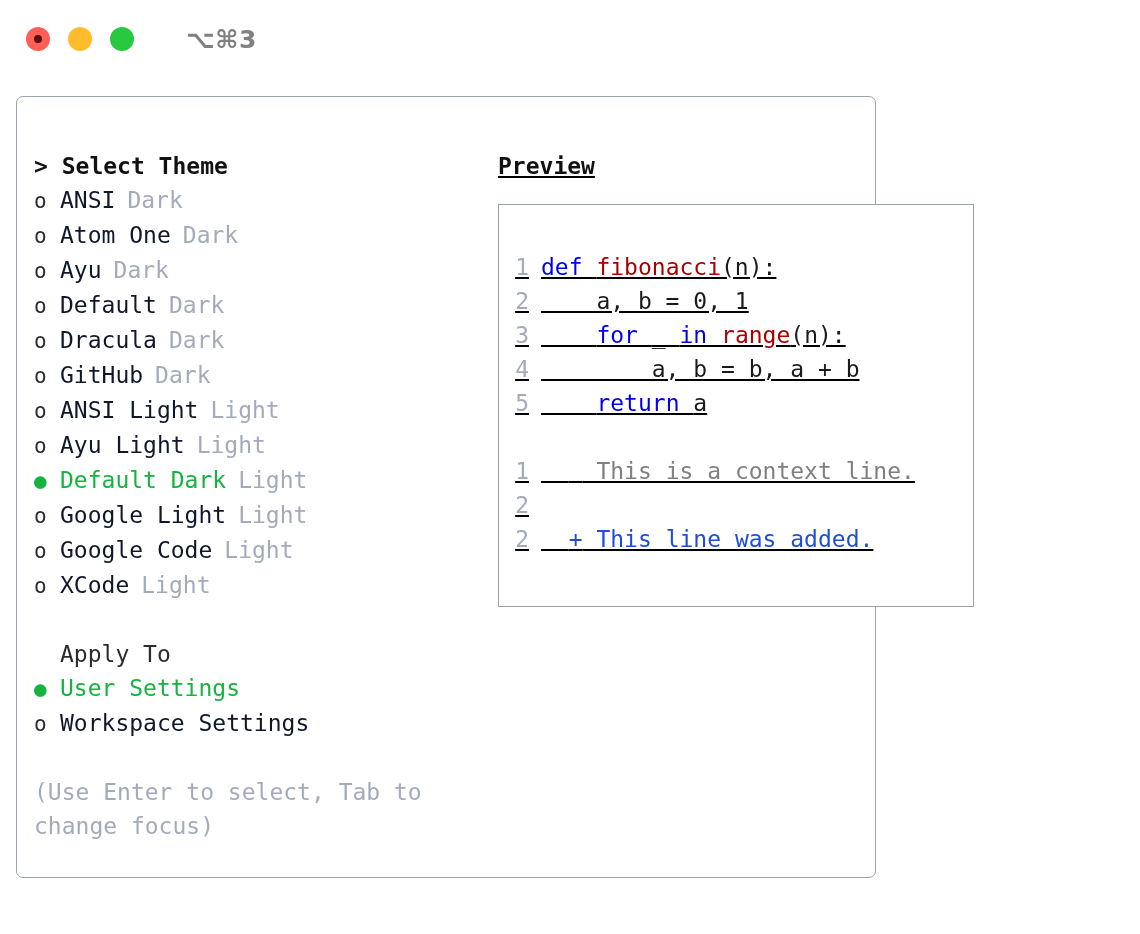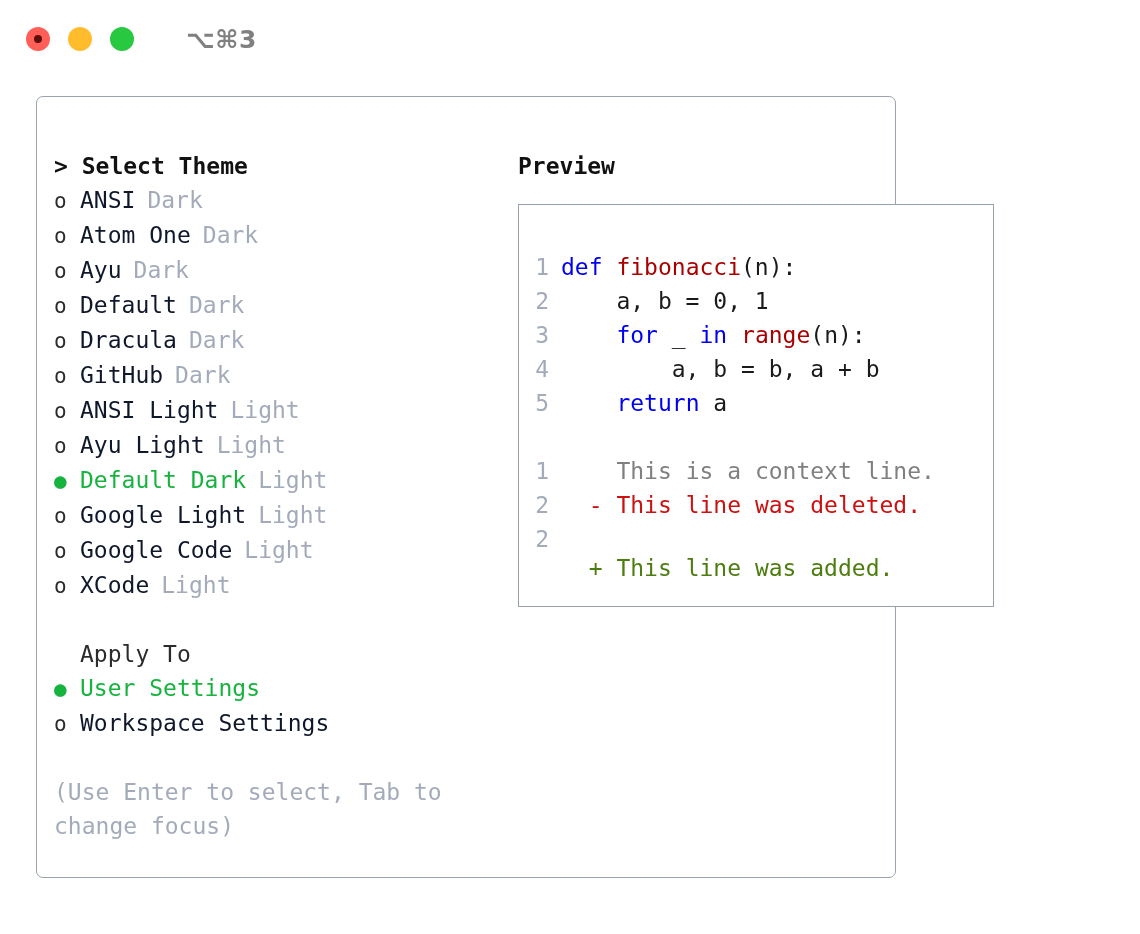--- a/index.html
+++ b/index.html
@@ -66,21 +66,21 @@
     font-size: 25px;
     font-weight: 700;
     color: #808080;
     letter-spacing: 0.5px;
     line-height: 1;
   }
 
   
   .panel {
     position: absolute;
-    left: 36px;
+    left: 16px;
     top: 96px;
     width: 860px;
     height: 782px;
     border: 1.5px solid #9aa3b0;
     border-radius: 7px;
     box-sizing: border-box;
     background: #ffffff;
   }
 
   .columns {
@@ -145,20 +145,21 @@
     color: #a3abba;
     width: 400px;
   }
 
   
   .right-col {
     position: absolute;
     left: 481px;
     top: 52px;
     width: 500px;
+    text-decoration: underline;
   }
   .preview-head {
     font-size: 23px;
     font-weight: 700;
     color: #111111;
     line-height: 34px;
     white-space: pre;
   }
 
   .code-box {
@@ -186,21 +187,21 @@
     padding-right: 12px;
     box-sizing: border-box;
   }
   .code-text { color: #1a1a1a; }
 
   .tok-kw   { color: #0000ee; }
   .tok-fn   { color: #aa0000; }
   .tok-pl   { color: #1a1a1a; }
   .tok-ctx  { color: #808080; text-align: center; }
   .tok-del  { color: #cc1111; }
-  .tok-add  { color: #4d7c0f; margin-top: 29px; }
+  .tok-add  { color: #1d4ed8; }
 
   .code-gap { height: 34px; }
 </style>
 </head>
 <body>
 
 <div class="screen">
 
   <div class="titlebar">
     <div class="lights">
@@ -255,21 +256,21 @@
           <div id="code-lines">
               <div class="code-line"><span class="ln">1</span><span class="code-text"><span class="tok-kw">def </span><span class="tok-fn">fibonacci</span><span class="tok-pl">(n):</span></span></div>
               <div class="code-line"><span class="ln">2</span><span class="code-text"><span class="tok-pl">    a, b = 0, 1</span></span></div>
               <div class="code-line"><span class="ln">3</span><span class="code-text"><span class="tok-pl">    </span><span class="tok-kw">for </span><span class="tok-pl">_ </span><span class="tok-kw">in </span><span class="tok-fn">range</span><span class="tok-pl">(n):</span></span></div>
               <div class="code-line"><span class="ln">4</span><span class="code-text"><span class="tok-pl">        a, b = b, a + b</span></span></div>
               <div class="code-line"><span class="ln">5</span><span class="code-text"><span class="tok-pl">    </span><span class="tok-kw">return </span><span class="tok-pl">a</span></span></div>
             </div>
           <div class="code-gap"></div>
           <div id="diff-lines">
               <div class="code-line"><span class="ln">1</span><span class="tok-ctx">  <span> </span><span> This is a context line.</span></span></div>
-              <div class="code-line"><span class="ln">2</span><span class="tok-del">  <span>-</span><span> This line was deleted.</span></span></div>
+              <div class="code-line"><span class="ln">2</span></div>
               <div class="code-line"><span class="ln">2</span><span class="tok-add">  <span>+</span><span> This line was added.</span></span></div>
             </div>
         </div>
       </div>
 
     </div>
   </div>
 </div>
 
 </body></html>

